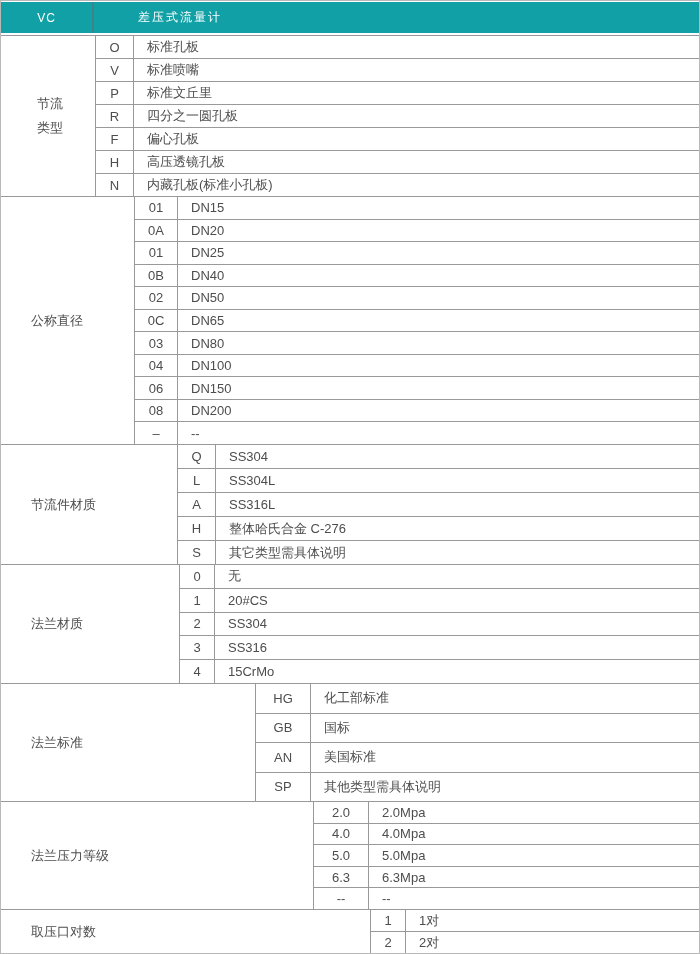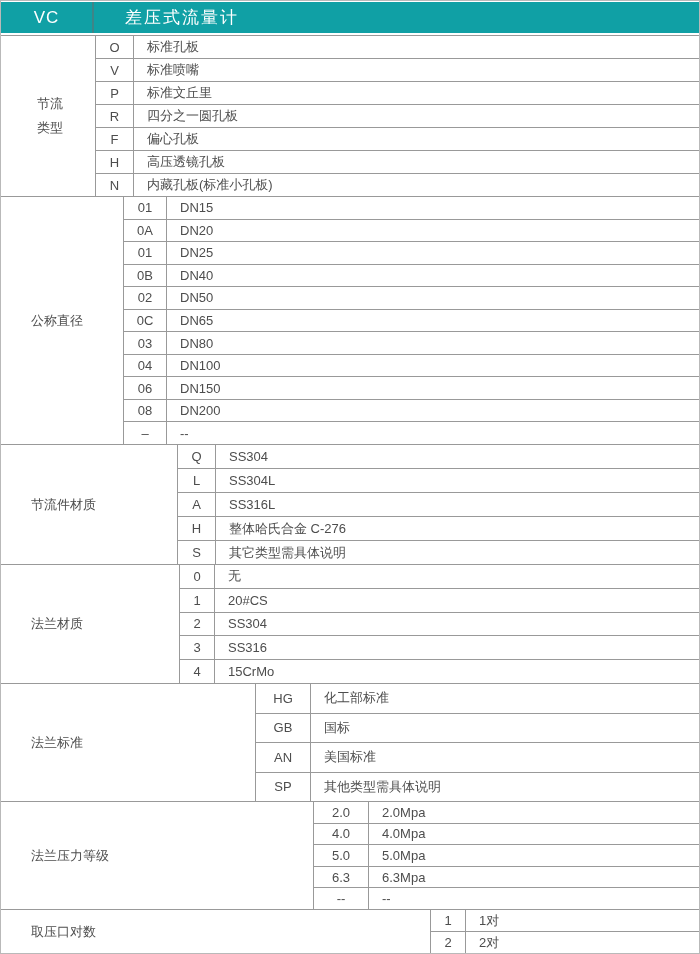--- a/index.html
+++ b/index.html
@@ -15,28 +15,28 @@
   .spec-table{
     width:700px;height:954px;box-sizing:border-box;
     background:#ffffff;border:1px solid var(--outer-border);
     display:flex;flex-direction:column;
     color:var(--text);font-size:13px;
   }
   
   .hdr{
     flex:none;height:31px;margin:1px 0 2px 0;
     background:var(--header-bg);color:var(--header-text);
-    display:flex;align-items:stretch;font-size:17px;
+    display:flex;align-items:stretch;font-size:12px;
   }
   .hdr-code{
     width:91px;flex:none;display:flex;align-items:center;justify-content:center;
     border-right:2px solid var(--header-divider);letter-spacing:1px;
   }
   .hdr-title{
-    flex:1;display:flex;align-items:center;padding-left:31px;letter-spacing:2px;
+    flex:1;display:flex;align-items:center;padding-left:44px;letter-spacing:2px;
   }
   
   .tbl-body{flex:1;display:flex;flex-direction:column;border-top:1px solid var(--border);}
   .section{display:flex;align-items:stretch;border-bottom:1px solid var(--border);flex:none;}
   .section:last-child{border-bottom:none;flex:1;}
   .sec-label{
     flex:none;border-right:1px solid var(--border);
     display:flex;align-items:center;padding-left:30px;box-sizing:border-box;
   }
   .sec-label.wrap2{padding-left:36px;}
@@ -88,21 +88,21 @@
             <div class="code-cell" style="width: 38px;">H</div>
             <div class="desc-cell">高压透镜孔板</div>
           </div>
           <div class="row">
             <div class="code-cell" style="width: 38px;">N</div>
             <div class="desc-cell">内藏孔板(标准小孔板)</div>
           </div>
         </div>
       </div>
       <div class="section" style="height: 247px;">
-        <div class="sec-label" style="width: 123px;">
+        <div class="sec-label" style="width: 134px;">
           <span>公称直径</span>
         </div>
         <div class="rows">
           <div class="row">
             <div class="code-cell" style="width: 43px;">01</div>
             <div class="desc-cell">DN15</div>
           </div>
           <div class="row">
             <div class="code-cell" style="width: 43px;">0A</div>
             <div class="desc-cell">DN20</div>
@@ -243,21 +243,21 @@
             <div class="code-cell" style="width: 55px;">6.3</div>
             <div class="desc-cell">6.3Mpa</div>
           </div>
           <div class="row">
             <div class="code-cell" style="width: 55px;">--</div>
             <div class="desc-cell">--</div>
           </div>
         </div>
       </div>
       <div class="section">
-        <div class="sec-label" style="width: 430px;">
+        <div class="sec-label" style="width: 370px;">
           <span>取压口对数</span>
         </div>
         <div class="rows">
           <div class="row">
             <div class="code-cell" style="width: 35px;">1</div>
             <div class="desc-cell">1对</div>
           </div>
           <div class="row">
             <div class="code-cell" style="width: 35px;">2</div>
             <div class="desc-cell">2对</div>

